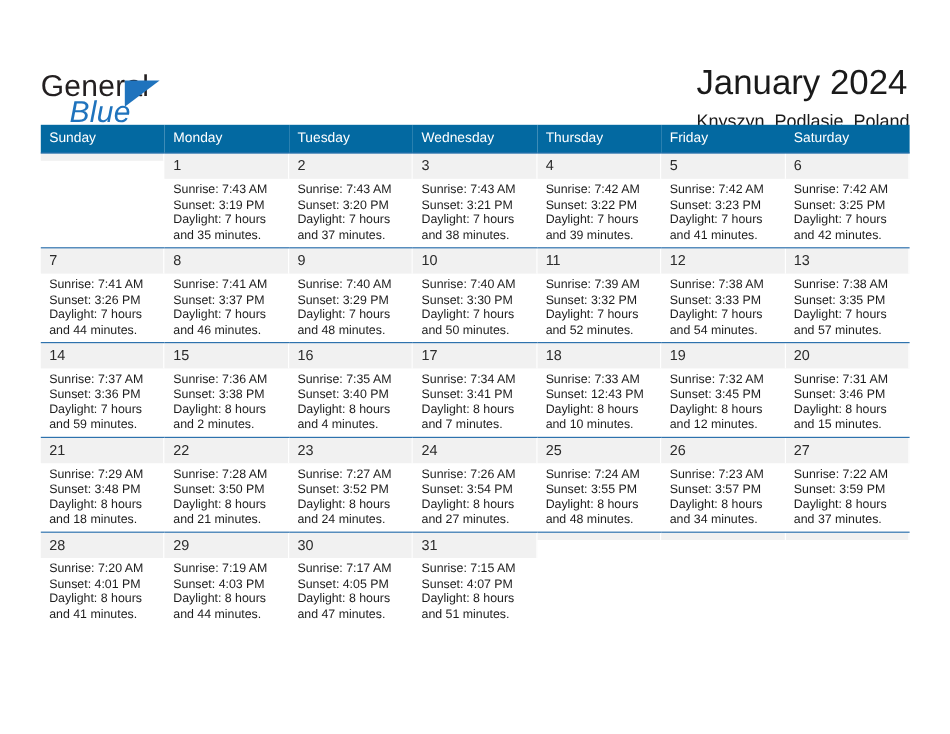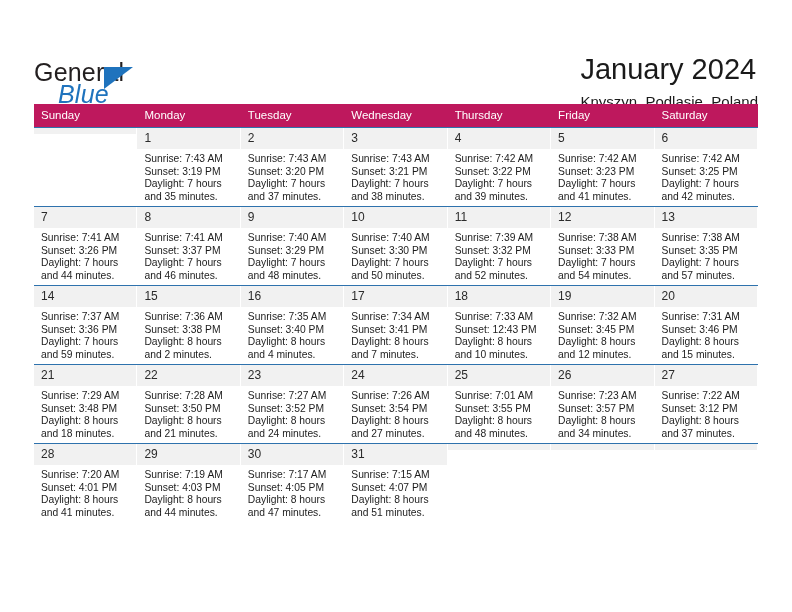--- a/index.html
+++ b/index.html
@@ -88,21 +88,21 @@
   
   .calendar {
     position: absolute;
     left: 34px;
     top: 104px;
     width: 724px;
     border-collapse: collapse;
     table-layout: fixed;
   }
   .calendar th {
-    background: #be185d;
+    background: #0369a1;
     color: #ffffff;
     font-weight: normal;
     font-size: 11.5px;
     text-align: left;
     padding: 5px 0 5px 7px;
     height: 12px;
     line-height: 13px;
     border: none;
   }
   .calendar td {
@@ -395,40 +395,40 @@
             <div class="dayinfo">
               <div>Sunrise: 7:26 AM</div>
               <div>Sunset: 3:54 PM</div>
               <div>Daylight: 8 hours</div>
               <div>and 27 minutes.</div>
             </div>
           </td>
           <td>
             <div class="daynum">25</div>
             <div class="dayinfo">
-              <div>Sunrise: 7:01 AM</div>
+              <div>Sunrise: 7:24 AM</div>
               <div>Sunset: 3:55 PM</div>
               <div>Daylight: 8 hours</div>
               <div>and 48 minutes.</div>
             </div>
           </td>
           <td>
             <div class="daynum">26</div>
             <div class="dayinfo">
               <div>Sunrise: 7:23 AM</div>
               <div>Sunset: 3:57 PM</div>
               <div>Daylight: 8 hours</div>
               <div>and 34 minutes.</div>
             </div>
           </td>
           <td>
             <div class="daynum">27</div>
             <div class="dayinfo">
               <div>Sunrise: 7:22 AM</div>
-              <div>Sunset: 3:12 PM</div>
+              <div>Sunset: 3:59 PM</div>
               <div>Daylight: 8 hours</div>
               <div>and 37 minutes.</div>
             </div>
           </td>
         </tr>
         <tr>
           <td>
             <div class="daynum">28</div>
             <div class="dayinfo">
               <div>Sunrise: 7:20 AM</div>

